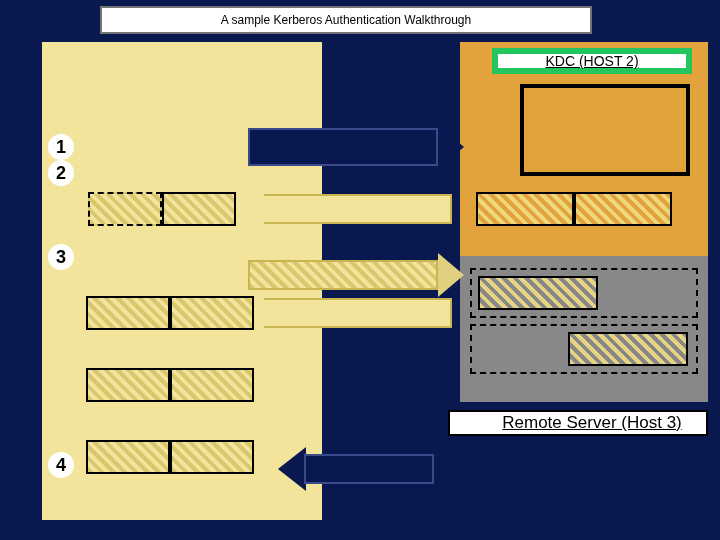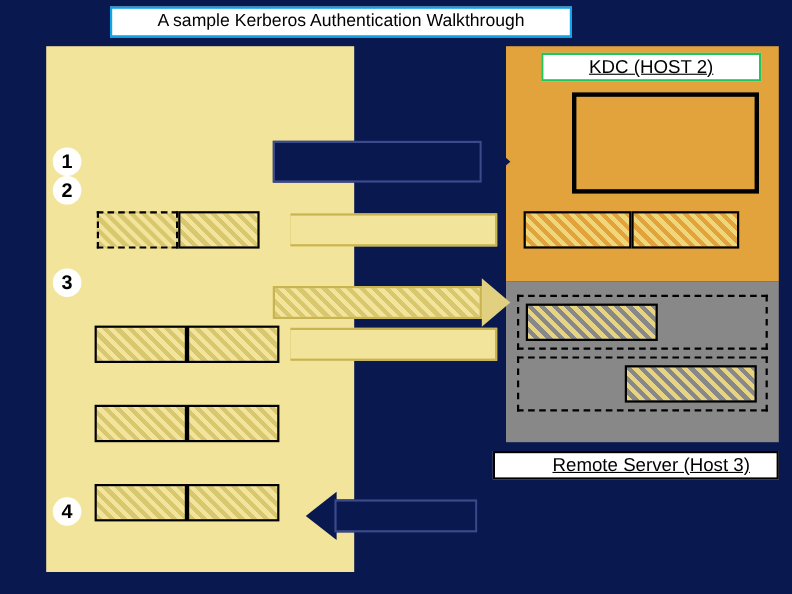--- a/index.html
+++ b/index.html
@@ -10,28 +10,28 @@
     width: 720px;
     height: 540px;
     position: relative;
     font-family: Arial, Helvetica, sans-serif;
     overflow: hidden;
   }
   .title-bar {
     position: absolute;
     top: 6px;
     left: 100px;
-    width: 420px;
+    width: 492px;
     height: 28px;
     background: #ffffff;
-    border: 2px solid #0ea5e9;
-    display: flex;
-    align-items: center;
-    justify-content: center;
-    font-size: 16px;
+    border: 2px solid #737373;
+    display: flex;
+    align-items: center;
+    justify-content: center;
+    font-size: 12px;
     color: #000;
   }
   .left-panel {
     position: absolute;
     top: 42px;
     left: 42px;
     width: 280px;
     height: 478px;
     background: #f2e49b;
   }
@@ -51,25 +51,25 @@
     height: 146px;
     background: #888888;
   }
   .kdc-label {
     position: absolute;
     top: 48px;
     left: 492px;
     width: 200px;
     height: 26px;
     background: #ffffff;
-    border: 2px solid #22c55e;
-    display: flex;
-    align-items: center;
-    justify-content: center;
-    font-size: 17px;
+    border: 6px solid #22c55e;
+    display: flex;
+    align-items: center;
+    justify-content: center;
+    font-size: 14px;
     color: #000;
     text-decoration: underline;
   }
   .kdc-box {
     position: absolute;
     top: 84px;
     left: 520px;
     width: 170px;
     height: 92px;
     border: 4px solid #000;

